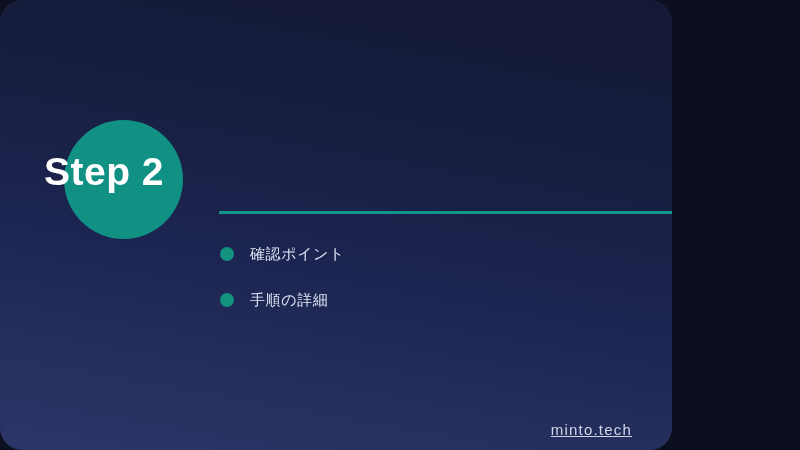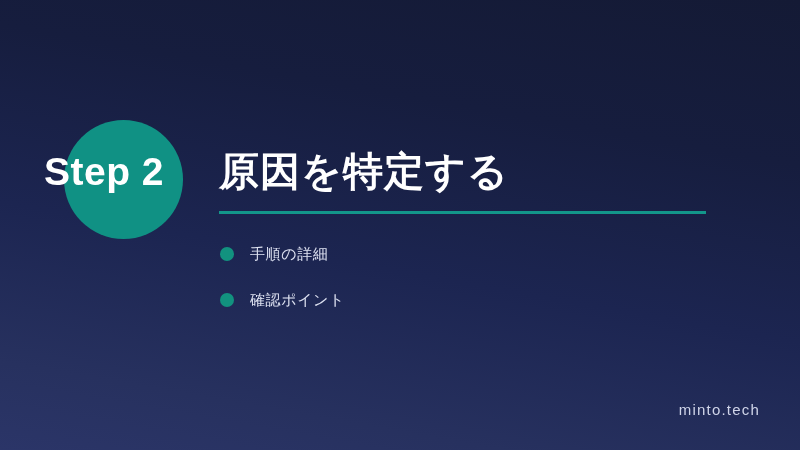--- a/index.html
+++ b/index.html
@@ -5,24 +5,25 @@
   html, body {
     margin: 0;
     padding: 0;
     background: #0b0f20;
   }
   body {
     font-family: "Liberation Sans", "DejaVu Sans", sans-serif;
   }
   #slide {
     position: relative;
-    width: 800px;
+    width: 672px;
     height: 450px;
     overflow: hidden;
     background: linear-gradient(190deg, #141a35 0%, #161d3e 28%, #1c2551 58%, #27315f 85%, #2b3568 100%);
+    border-radius: 22px;
   }
   
   #step-circle {
     position: absolute;
     left: 64px;
     top: 120px;
     width: 119px;
     height: 119px;
     border-radius: 50%;
     background: #109184;
@@ -83,50 +84,50 @@
   .bullet-text {
     font-size: 15px;
     color: #dfe3f2;
     letter-spacing: 0.6px;
     line-height: 20px;
     white-space: nowrap;
   }
   #footer-brand {
     position: absolute;
     right: 40px;
-    bottom: 32px;
+    bottom: 12px;
     font-size: 15px;
     letter-spacing: 1.2px;
     color: #cfd4e8;
     white-space: nowrap;
+    text-decoration: underline;
   }
 </style>
 </head>
 <body>
 
 <div id="slide">
 
   <div id="step-circle"></div>
 
   <div id="step-label">Step 2</div>
 
-  <div id="title">原因を特定する</div>
 
   <div id="title-rule"></div>
 
   <div id="bullet-list">
 
     <div class="bullet-row">
       <span class="bullet-dot"></span>
-      <span class="bullet-text">手順の詳細</span>
+      <span class="bullet-text">確認ポイント</span>
     </div>
 
     <div class="bullet-row">
       <span class="bullet-dot"></span>
-      <span class="bullet-text">確認ポイント</span>
+      <span class="bullet-text">手順の詳細</span>
     </div>
 
 
   </div>
 
   <div id="footer-brand">minto.tech</div>
 
 </div>
 
 </body></html>

